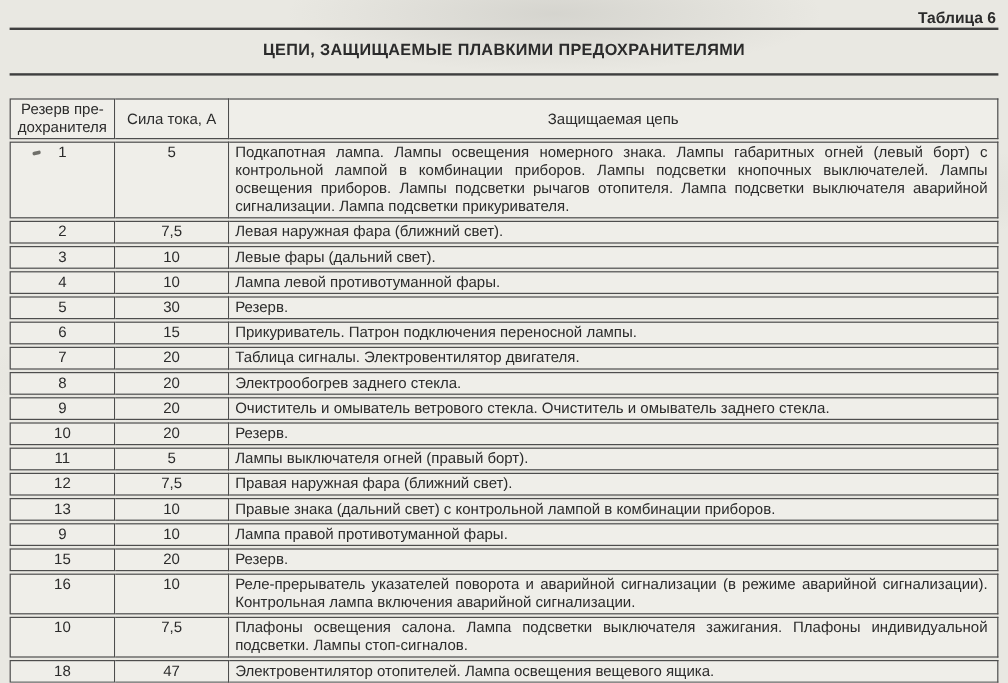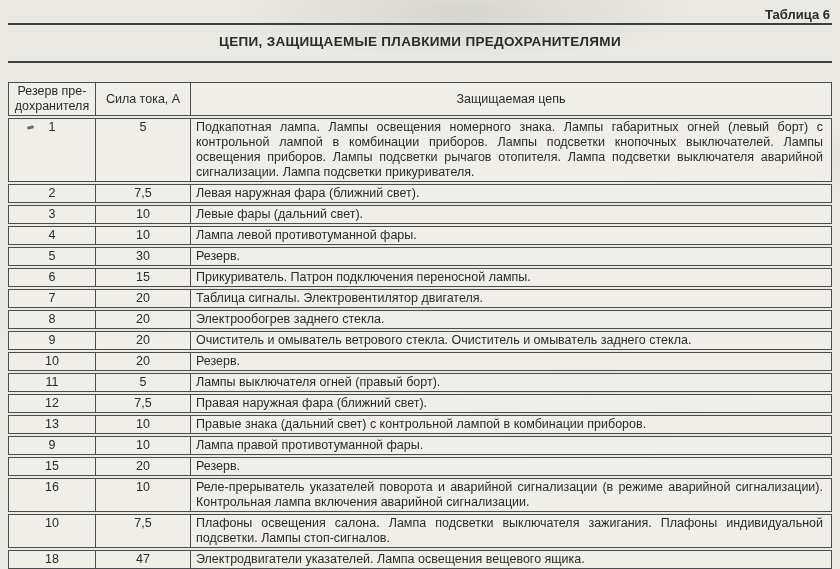--- a/index.html
+++ b/index.html
@@ -198,21 +198,21 @@
       <td class="cell-circuit">Реле-прерыватель указателей поворота и аварийной сигнализации (в режиме аварийной сигнализации). Контрольная лампа включения аварийной сигнализации.</td>
     </tr>
         <tr>
       <td class="cell-num">10</td>
       <td class="cell-amp">7,5</td>
       <td class="cell-circuit">Плафоны освещения салона. Лампа подсветки выключателя зажигания. Плафоны индивидуальной подсветки. Лампы стоп-сигналов.</td>
     </tr>
         <tr>
       <td class="cell-num">18</td>
       <td class="cell-amp">47</td>
-      <td class="cell-circuit">Электродвигатели указателей. Лампа освещения вещевого ящика.</td>
+      <td class="cell-circuit">Электровентилятор отопителей. Лампа освещения вещевого ящика.</td>
     </tr>
         <tr>
       <td class="cell-num">19</td>
       <td class="cell-amp">10</td>
       <td class="cell-circuit">Контрольная лампа блокировки дифференциала. Лампы света заднего хода. Указатели поворотов с контрольными лампами. Комбинация приборов. Реле электровентилятора двигателя (обмотка).</td>
     </tr>
       </tbody>
   </table>
 
   <div class="pencil-mark"></div>

